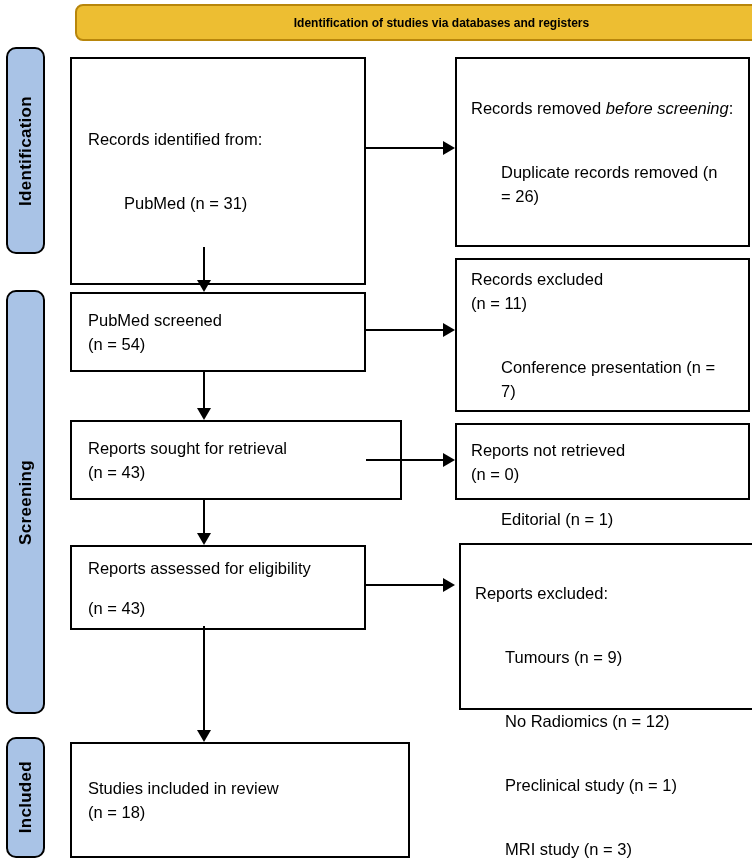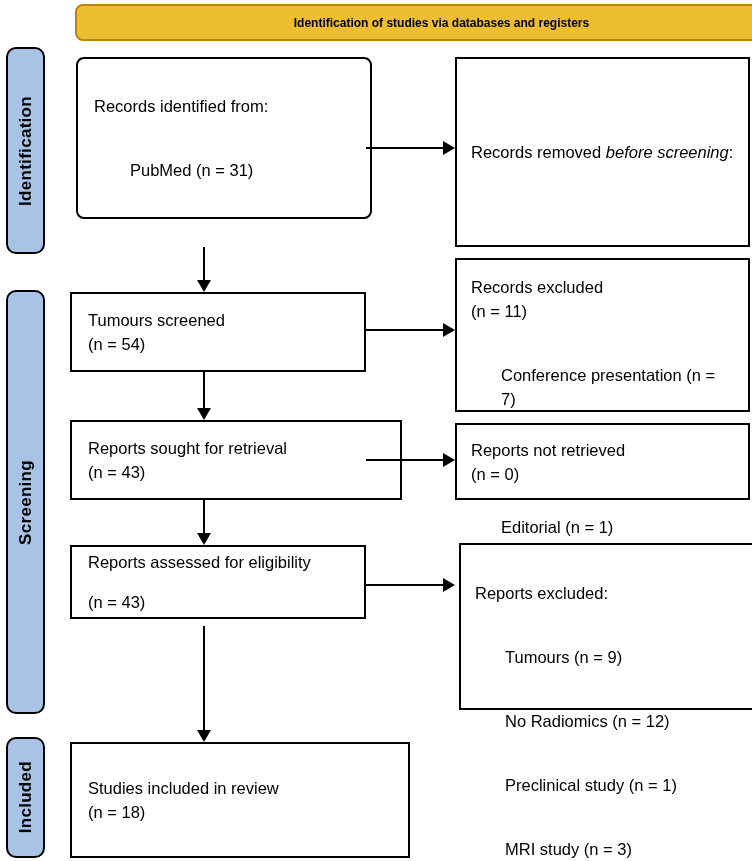--- a/index.html
+++ b/index.html
@@ -83,54 +83,56 @@
   <div class="stage" style="left:6px; top:47px; width:39px; height:207px;">
     <span class="vtext">Identification</span>
   </div>
   <div class="stage" style="left:6px; top:290px; width:39px; height:424px;">
     <span class="vtext">Screening</span>
   </div>
   <div class="stage" style="left:6px; top:737px; width:39px; height:121px;">
     <span class="vtext">Included</span>
   </div>
 
-  <div class="box center" style="left:76px; top:57px; width:296px; height:162px;border-radius:8px;">
+  <div class="box center" style="left:70px; top:57px; width:296px; height:228px;">
     <div class="box-title">Records identified from:</div>
     <div class="box-item">PubMed (n = 31)</div>
   </div>
 
   <div class="box rbox center" style="left:455px; top:57px; width:295px; height:190px;">
     <div class="box-title"><span>Records removed </span><span class="italic">before screening</span><span>:</span></div>
+    <div class="box-item">Duplicate records removed (n
+= 26)</div>
   </div>
 
   <div class="box center" style="left:70px; top:292px; width:296px; height:80px;">
-    <div class="box-line">Tumours screened</div>
+    <div class="box-line">PubMed screened</div>
     <div class="box-line">(n = 54)</div>
   </div>
 
-  <div class="box rbox" style="left:455px; top:258px; width:295px; height:154px; padding-top:15px;">
+  <div class="box rbox" style="left:455px; top:258px; width:295px; height:154px; padding-top:7px;">
     <div class="box-title">Records excluded</div>
     <div class="box-line">(n = 11)</div>
     <div class="box-item">Conference presentation (n =
 7)</div>
     <div class="box-item">Review article (n = 3)</div>
     <div class="box-item">Editorial (n = 1)</div>
   </div>
 
   <div class="box center" style="left:70px; top:420px; width:332px; height:80px;">
     <div class="box-line">Reports sought for retrieval</div>
     <div class="box-line">(n = 43)</div>
   </div>
 
   <div class="box rbox center" style="left:455px; top:423px; width:295px; height:77px;">
     <div class="box-line">Reports not retrieved</div>
     <div class="box-line">(n = 0)</div>
   </div>
 
-  <div class="box center" style="left:70px; top:545px; width:296px; height:74px;gap:16px;">
+  <div class="box center" style="left:70px; top:545px; width:296px; height:85px;gap:16px;">
     <div class="box-line">Reports assessed for eligibility</div>
     <div class="box-line">(n = 43)</div>
   </div>
 
   <div class="box rbox" style="left:459px; top:543px; width:295px; height:167px; padding-top:36px;">
     <div class="box-title">Reports excluded:</div>
     <div class="box-item">Tumours (n = 9)</div>
     <div class="box-item">No Radiomics (n = 12)</div>
     <div class="box-item">Preclinical study (n = 1)</div>
     <div class="box-item">MRI study (n = 3)</div>

